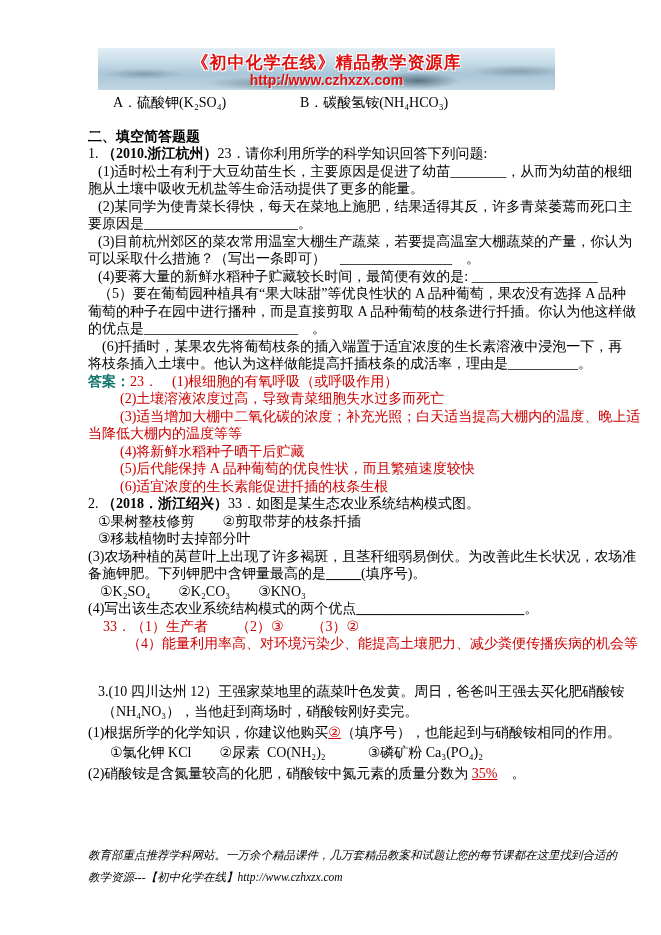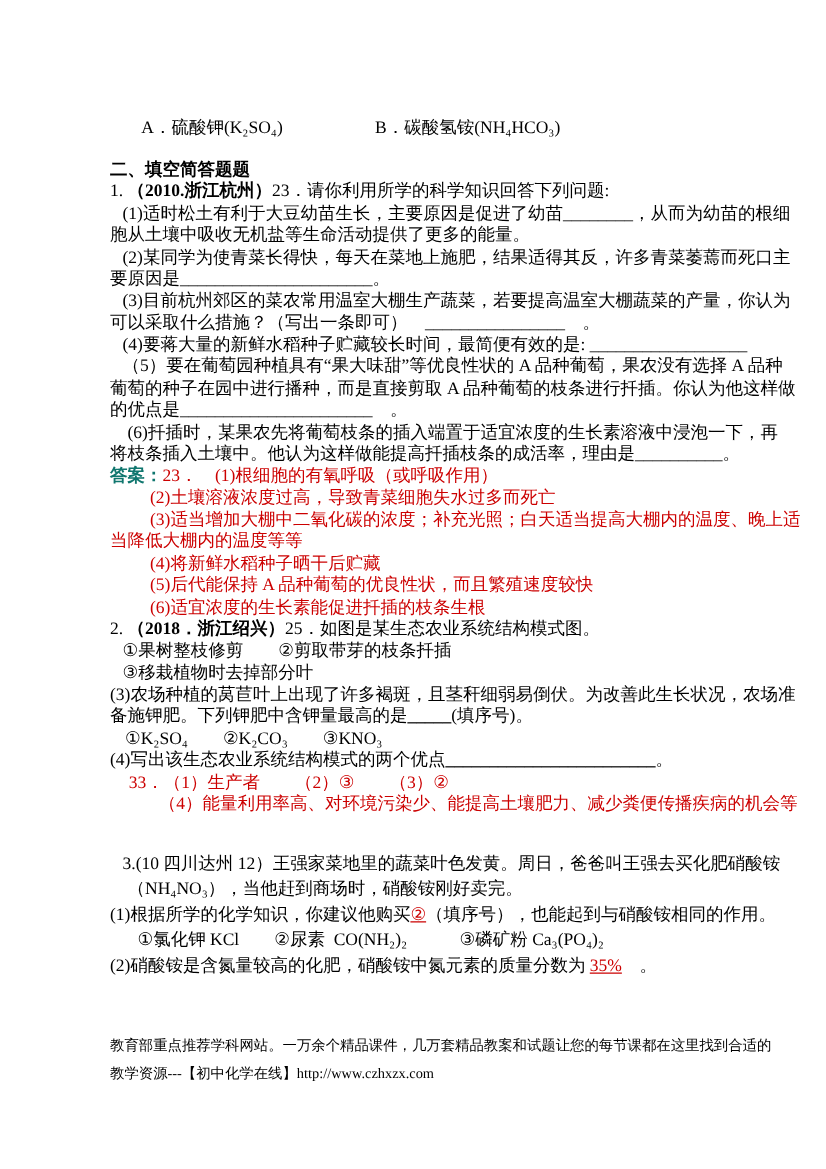--- a/index.html
+++ b/index.html
@@ -40,31 +40,35 @@
   }
   .tl{line-height:17.5px;white-space:nowrap;}
   .tl span{white-space:pre;}
   .b{font-weight:bold;}
   .r{color:#cc0000;}
   .rb{color:#0f766e;font-weight:bold;}
   .ru{color:#cc0000;text-decoration:underline;}
 
   
   .footer{
-    position:absolute;left:88px;top:826px;width:500px;
-    font-size:11.5px;line-height:22px;color:#000;
+    position:absolute;left:88px;top:844px;width:500px;
+    font-size:11.5px;font-style:italic;line-height:22px;color:#000;
     font-family:"Liberation Serif","DejaVu Serif",serif;
   }
   .footer .fl{white-space:nowrap;}
 </style>
 </head>
 <body>
 
 <div class="page">
 
+  <div class="banner">
+    <div class="banner-title">《初中化学在线》精品教学资源库</div>
+    <div class="banner-url">http://www.czhxzx.com</div>
+  </div>
 
   <div class="doc" id="doc-lines">
       <div class="tl" style="padding-left: 25px;"><span style="display: inline-block; width: 187px;">A．硫酸钾(K₂SO₄)</span><span>B．碳酸氢铵(NH₄HCO₃)</span></div>
       <div class="tl" style="margin-top: 16px; font-weight: bold;"><span>二、填空简答题题</span></div>
       <div class="tl"><span>1. </span><span class="b">（2010.浙江杭州）</span><span>23．请你利用所学的科学知识回答下列问题:</span></div>
       <div class="tl" style="padding-left: 10px;"><span>(1)适时松土有利于大豆幼苗生长，主要原因是促进了幼苗________，从而为幼苗的根细</span></div>
       <div class="tl"><span>胞从土壤中吸收无机盐等生命活动提供了更多的能量。</span></div>
       <div class="tl" style="padding-left: 10px;"><span>(2)某同学为使青菜长得快，每天在菜地上施肥，结果适得其反，许多青菜萎蔫而死口主</span></div>
       <div class="tl"><span>要原因是______________________。</span></div>
       <div class="tl" style="padding-left: 10px;"><span>(3)目前杭州郊区的菜农常用温室大棚生产蔬菜，若要提高温室大棚蔬菜的产量，你认为</span></div>
@@ -75,21 +79,21 @@
       <div class="tl"><span>的优点是______________________　。</span></div>
       <div class="tl" style="padding-left: 14px;"><span>(6)扦插时，某果农先将葡萄枝条的插入端置于适宜浓度的生长素溶液中浸泡一下，再</span></div>
       <div class="tl"><span>将枝条插入土壤中。他认为这样做能提高扦插枝条的成活率，理由是__________。</span></div>
       <div class="tl"><span class="rb">答案：</span><span class="r">23．　(1)根细胞的有氧呼吸（或呼吸作用）</span></div>
       <div class="tl" style="padding-left: 32px;"><span class="r">(2)土壤溶液浓度过高，导致青菜细胞失水过多而死亡</span></div>
       <div class="tl" style="padding-left: 32px; font-family: Liberation Serif, serif;"><span class="r">(3)适当增加大棚中二氧化碳的浓度；补充光照；白天适当提高大棚内的温度、晚上适</span></div>
       <div class="tl"><span class="r">当降低大棚内的温度等等</span></div>
       <div class="tl" style="padding-left: 32px;"><span class="r">(4)将新鲜水稻种子晒干后贮藏</span></div>
       <div class="tl" style="padding-left: 32px;"><span class="r">(5)后代能保持 A 品种葡萄的优良性状，而且繁殖速度较快</span></div>
       <div class="tl" style="padding-left: 32px;"><span class="r">(6)适宜浓度的生长素能促进扦插的枝条生根</span></div>
-      <div class="tl"><span>2. </span><span class="b">（2018．浙江绍兴）</span><span>25．如图是某生态农业系统结构模式图。</span></div>
+      <div class="tl"><span>2. </span><span class="b">（2018．浙江绍兴）</span><span>33．如图是某生态农业系统结构模式图。</span></div>
       <div class="tl" style="padding-left: 10px;"><span>①果树整枝修剪　　②剪取带芽的枝条扦插</span></div>
       <div class="tl" style="padding-left: 10px;"><span>③移栽植物时去掉部分叶</span></div>
       <div class="tl"><span>(3)农场种植的莴苣叶上出现了许多褐斑，且茎秆细弱易倒伏。为改善此生长状况，农场准</span></div>
       <div class="tl"><span>备施钾肥。下列钾肥中含钾量最高的是</span><span class="b">_____</span><span>(填序号)。</span></div>
       <div class="tl" style="padding-left: 12px;"><span>①K₂SO₄　　②K₂CO₃　　③KNO₃</span></div>
       <div class="tl"><span>(4)写出该生态农业系统结构模式的两个优点</span><span class="b">________________________</span><span>。</span></div>
       <div class="tl" style="padding-left: 15px;"><span class="r">33．（1）生产者　　（2）③　　（3）②</span></div>
       <div class="tl" style="padding-left: 39px;"><span class="r">（4）能量利用率高、对环境污染少、能提高土壤肥力、减少粪便传播疾病的机会等</span></div>
       <div class="tl" style="margin-top: 29px; padding-left: 10px; line-height: 20.5px;"><span>3.(10 四川达州 12）王强家菜地里的蔬菜叶色发黄。周日，爸爸叫王强去买化肥硝酸铵</span></div>
       <div class="tl" style="padding-left: 14px; line-height: 20.5px;"><span>（NH₄NO₃），当他赶到商场时，硝酸铵刚好卖完。</span></div>

